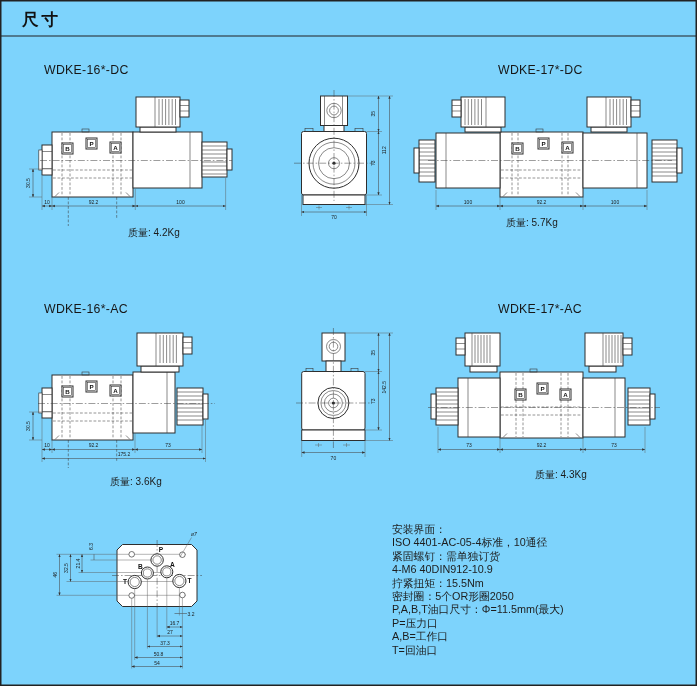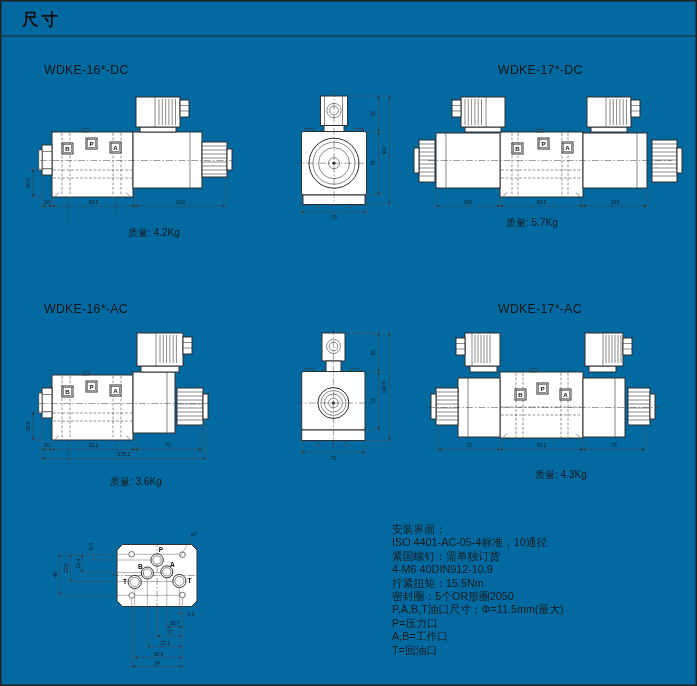--- a/index.html
+++ b/index.html
@@ -1,16 +1,16 @@
 <!DOCTYPE html>
 <html><head>
 <meta charset="utf-8">
 <style>
   html,body{margin:0;padding:0;background:#e8e8e8;}
-  #page{position:relative;width:697px;height:686px;background:#0369a1;overflow:hidden;}
+  #page{position:relative;width:697px;height:686px;background:#7dd3fc;overflow:hidden;}
   svg{position:absolute;left:0;top:0;}
   svg text{font-family:"Liberation Sans","DejaVu Sans",sans-serif;}
   .hdr{font-size:16.5px;font-weight:600;fill:#111;letter-spacing:3px;}
   .title{font-size:12.3px;fill:#161616;letter-spacing:.3px;}
   .wt{font-size:10px;fill:#1b1b1b;}
   .note{font-size:10.8px;fill:#1d1d1d;}
   .dt{font-size:5px;fill:#1c1c1c;text-anchor:middle;}
   .pl{font-size:6.2px;font-weight:bold;fill:#111;text-anchor:middle;}
   .plx{font-size:6.6px;font-weight:bold;fill:#111;text-anchor:middle;}
   .ol{fill:none;stroke:#2e2e2e;stroke-width:1;}

